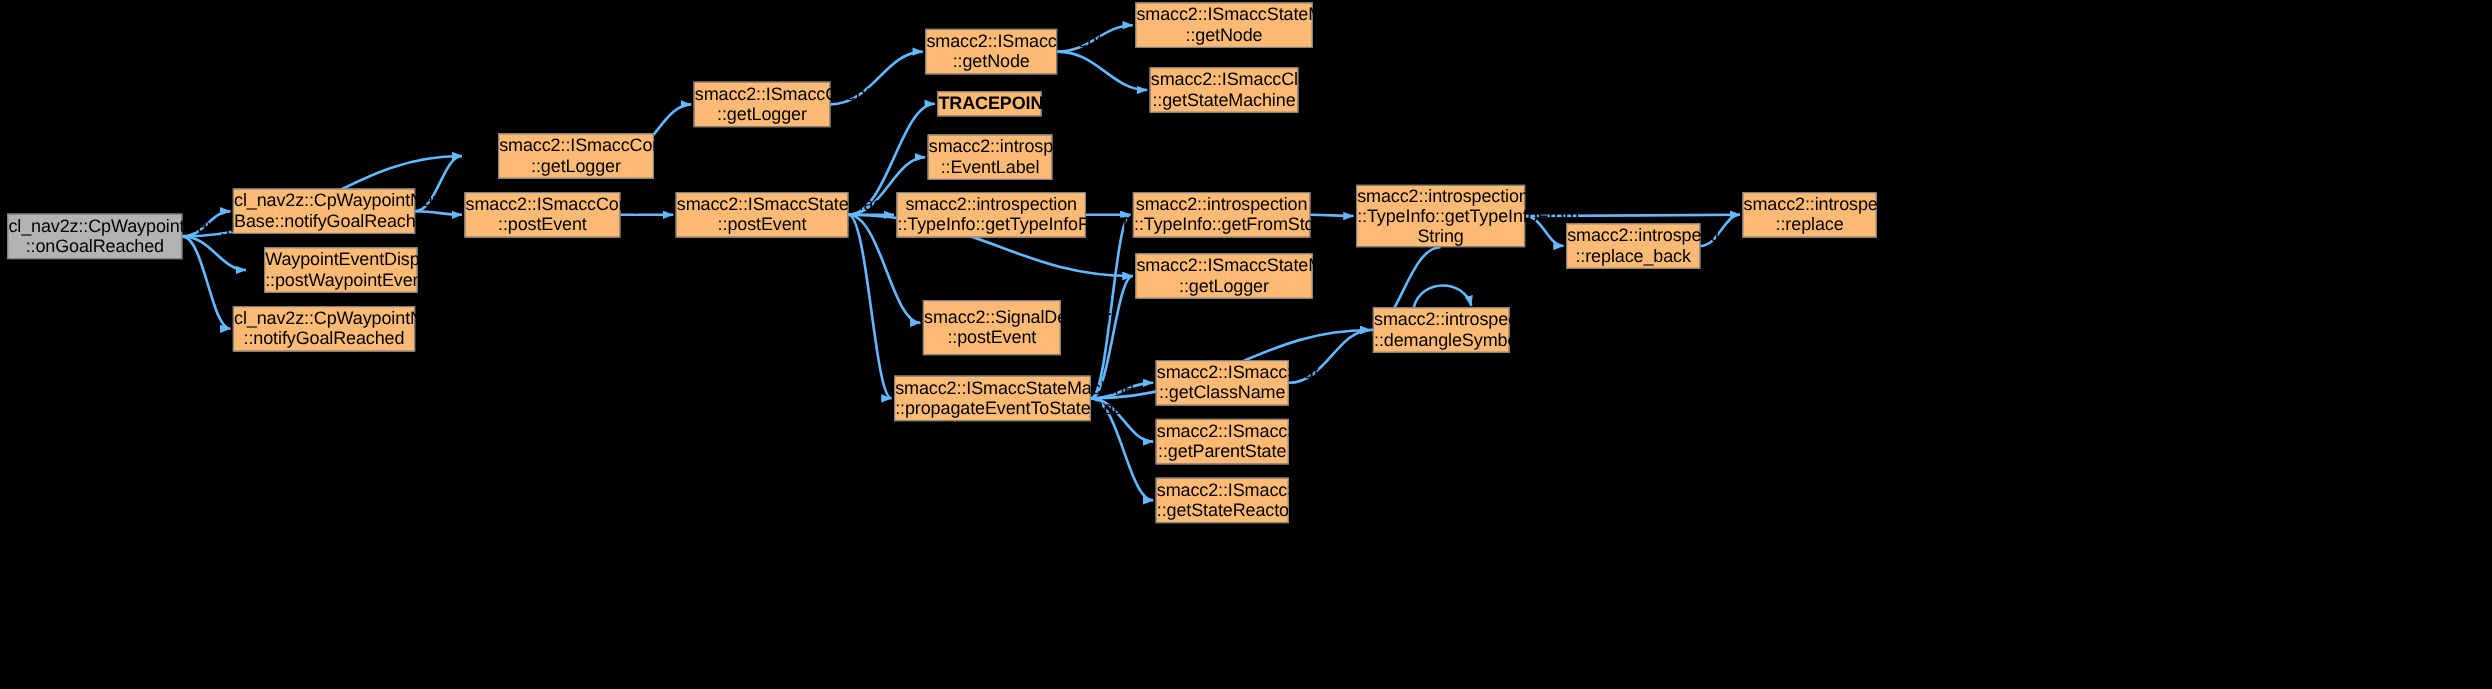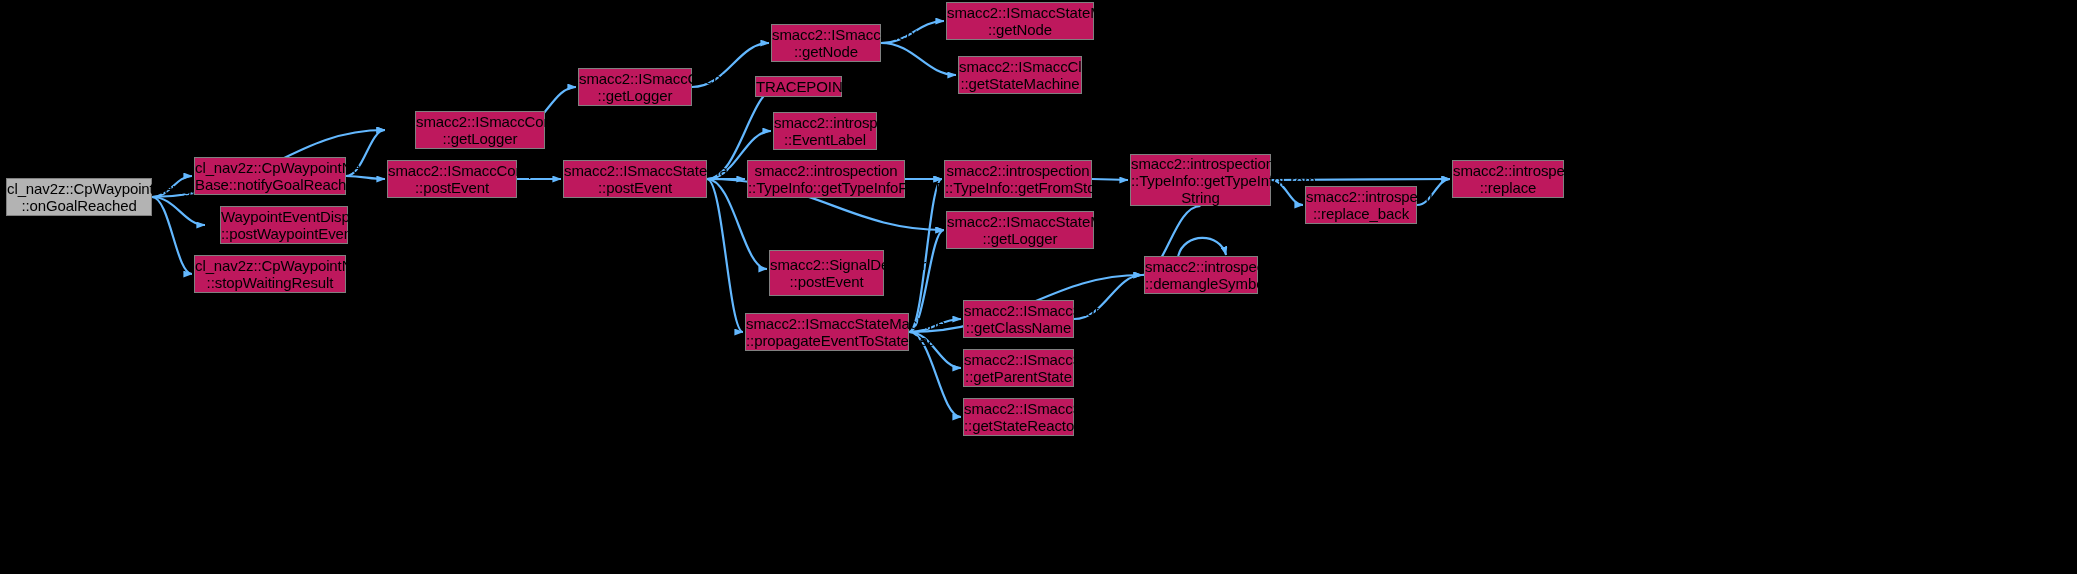--- a/index.html
+++ b/index.html
@@ -11,21 +11,21 @@
     position: relative;
     width: 2077px;
     height: 574px;
     background: #000000;
     overflow: hidden;
     font-family: "Liberation Sans", sans-serif;
   }
   .node {
     position: absolute;
     box-sizing: border-box;
-    background: #be185d;
+    background: #fdba74;
     border: 1px solid #808080;
     color: #000000;
     font-size: 15px;
     line-height: 17px;
     display: flex;
     align-items: center;
     justify-content: center;
     text-align: center;
     white-space: pre-line;
     letter-spacing: -0.1px;
@@ -103,32 +103,32 @@
       </g>
   </svg>
   <div id="node-layer">
       <div class="node root" style="left: 6px; top: 178px; width: 146px; height: 38px;"><span class="node-label">cl_nav2z::CpWaypointNavigator
 ::onGoalReached</span></div>
       <div class="node" style="left: 194px; top: 157px; width: 152px; height: 38px;"><span class="node-label">cl_nav2z::CpWaypointNavigator
 Base::notifyGoalReached</span></div>
       <div class="node" style="left: 220px; top: 206px; width: 128px; height: 38px;"><span class="node-label">WaypointEventDispatcher
 ::postWaypointEvent</span></div>
       <div class="node" style="left: 194px; top: 255px; width: 152px; height: 38px;"><span class="node-label">cl_nav2z::CpWaypointNavigator
-::stopWaitingResult</span></div>
+::notifyGoalReached</span></div>
       <div class="node" style="left: 387px; top: 111px; width: 130px; height: 38px; margin-left: 28px;"><span class="node-label">smacc2::ISmaccComponent
 ::getLogger</span></div>
       <div class="node" style="left: 387px; top: 160px; width: 130px; height: 38px;"><span class="node-label">smacc2::ISmaccComponent
 ::postEvent</span></div>
       <div class="node" style="left: 578px; top: 68px; width: 114px; height: 38px;"><span class="node-label">smacc2::ISmaccClient
 ::getLogger</span></div>
       <div class="node" style="left: 563px; top: 160px; width: 144px; height: 38px;"><span class="node-label">smacc2::ISmaccStateMachine
 ::postEvent</span></div>
       <div class="node" style="left: 771px; top: 24px; width: 110px; height: 38px;"><span class="node-label">smacc2::ISmaccClient
 ::getNode</span></div>
-      <div class="node" style="left: 755px; top: 76px; width: 87px; height: 21px;"><span class="node-label">TRACEPOINT</span></div>
+      <div class="node" style="left: 781px; top: 76px; width: 87px; height: 21px; font-weight: bold;"><span class="node-label">TRACEPOINT</span></div>
       <div class="node" style="left: 773px; top: 112px; width: 104px; height: 38px;"><span class="node-label">smacc2::introspection
 ::EventLabel</span></div>
       <div class="node" style="left: 747px; top: 160px; width: 158px; height: 38px;"><span class="node-label">smacc2::introspection
 ::TypeInfo::getTypeInfoFromType</span></div>
       <div class="node" style="left: 769px; top: 250px; width: 115px; height: 46px;"><span class="node-label">smacc2::SignalDetector
 ::postEvent</span></div>
       <div class="node" style="left: 745px; top: 313px; width: 164px; height: 38px;"><span class="node-label">smacc2::ISmaccStateMachine
 ::propagateEventToStateReactors</span></div>
       <div class="node" style="left: 946px; top: 2px; width: 148px; height: 38px;"><span class="node-label">smacc2::ISmaccStateMachine
 ::getNode</span></div>

